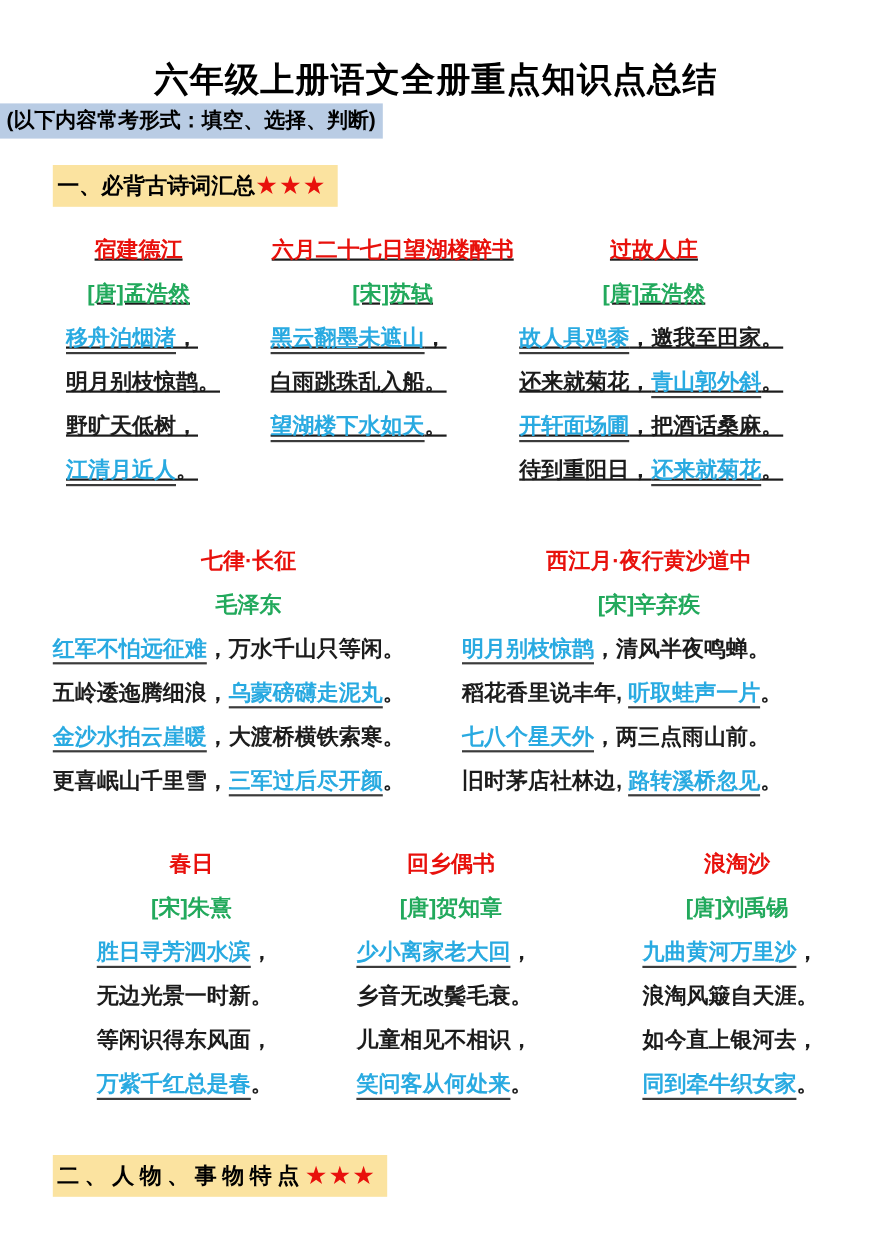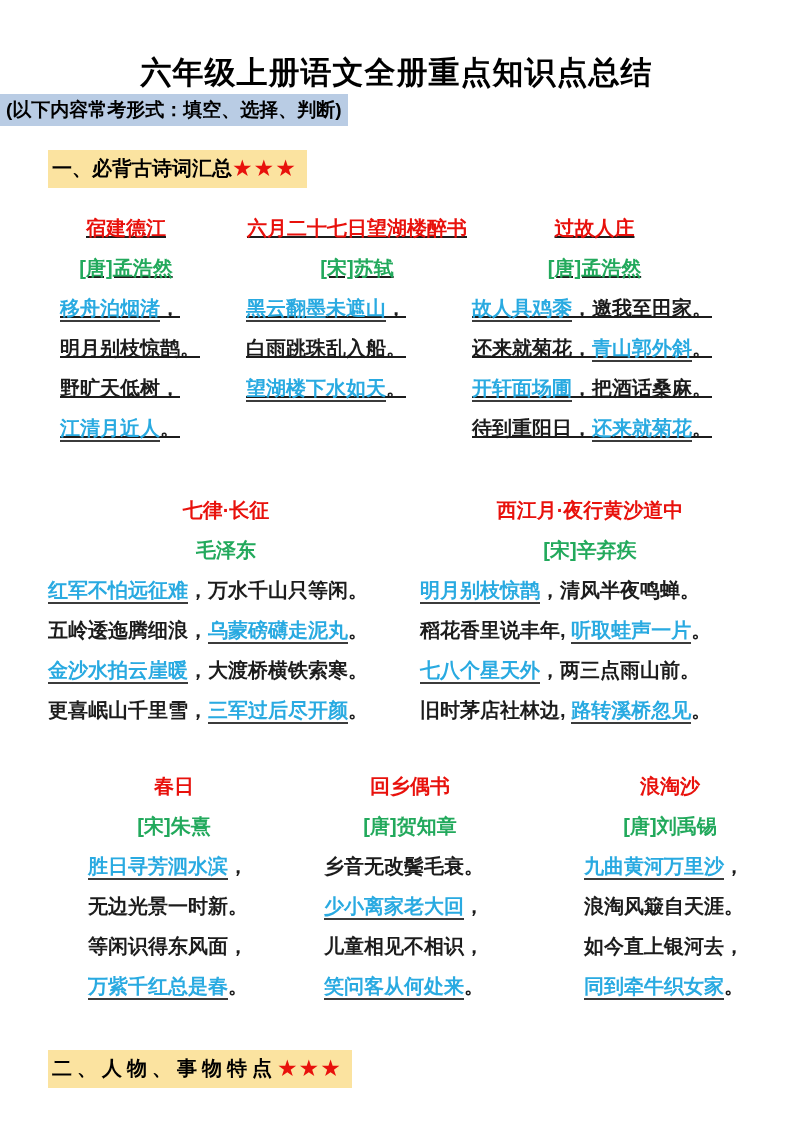--- a/index.html
+++ b/index.html
@@ -150,22 +150,22 @@
           <div class="ptitle">春日</div>
           <div class="pauthor">[宋]朱熹</div>
           <div class="pline"><span class="seg u">胜日寻芳泗水滨</span><span class="seg">，</span></div>
           <div class="pline"><span class="seg">无边光景一时新。</span></div>
           <div class="pline"><span class="seg">等闲识得东风面，</span></div>
           <div class="pline"><span class="seg u">万紫千红总是春</span><span class="seg">。</span></div>
         </div>
         <div class="pcol">
           <div class="ptitle">回乡偶书</div>
           <div class="pauthor">[唐]贺知章</div>
+          <div class="pline"><span class="seg u">少小离家老大回</span><span class="seg">，</span></div>
           <div class="pline"><span class="seg">乡音无改鬓毛衰。</span></div>
-          <div class="pline"><span class="seg u">少小离家老大回</span><span class="seg">，</span></div>
           <div class="pline"><span class="seg">儿童相见不相识，</span></div>
           <div class="pline"><span class="seg u">笑问客从何处来</span><span class="seg">。</span></div>
         </div>
         <div class="pcol">
           <div class="ptitle">浪淘沙</div>
           <div class="pauthor">[唐]刘禹锡</div>
           <div class="pline"><span class="seg u">九曲黄河万里沙</span><span class="seg">，</span></div>
           <div class="pline"><span class="seg">浪淘风簸自天涯。</span></div>
           <div class="pline"><span class="seg">如今直上银河去，</span></div>
           <div class="pline"><span class="seg u">同到牵牛织女家</span><span class="seg">。</span></div>

